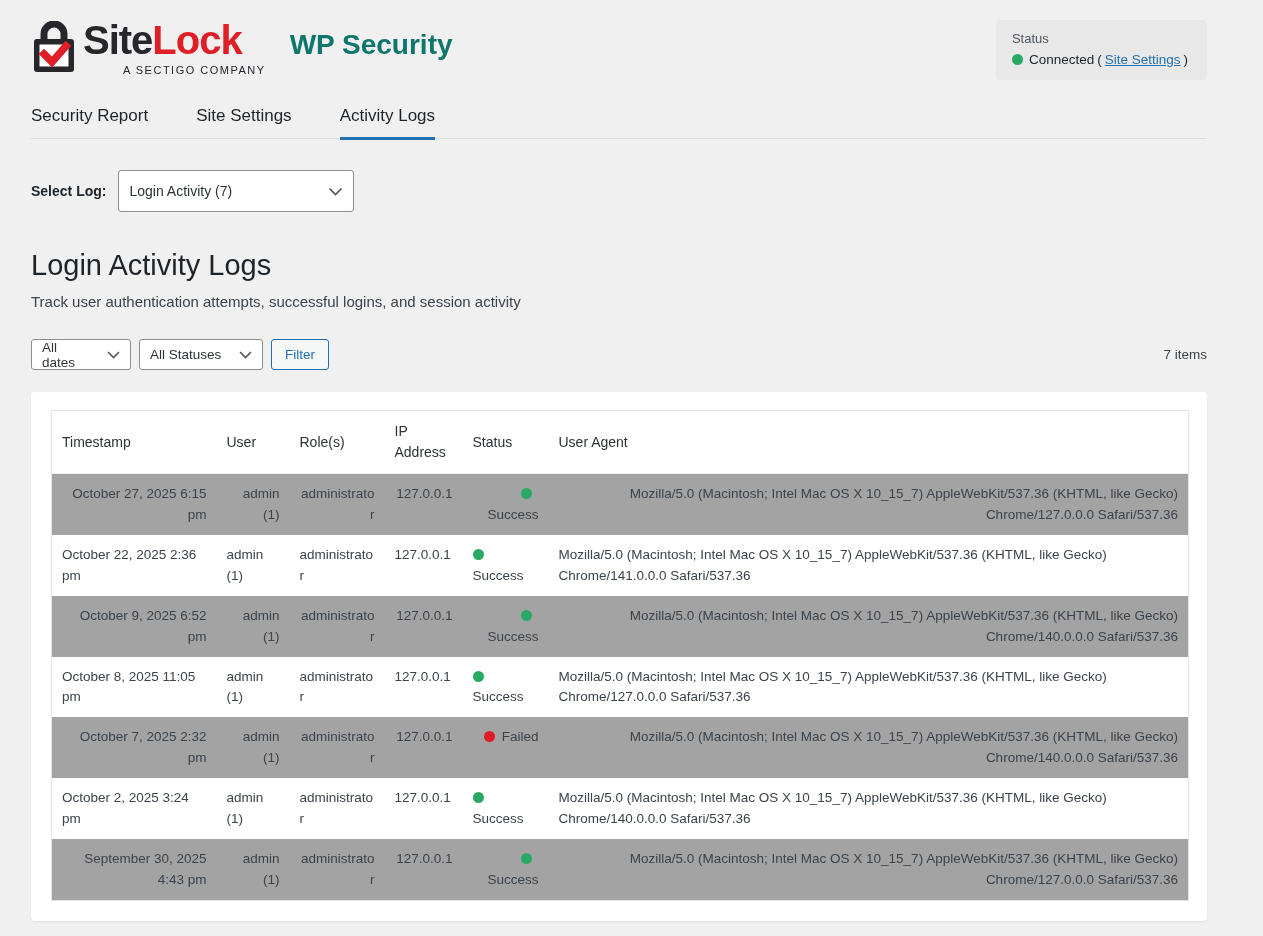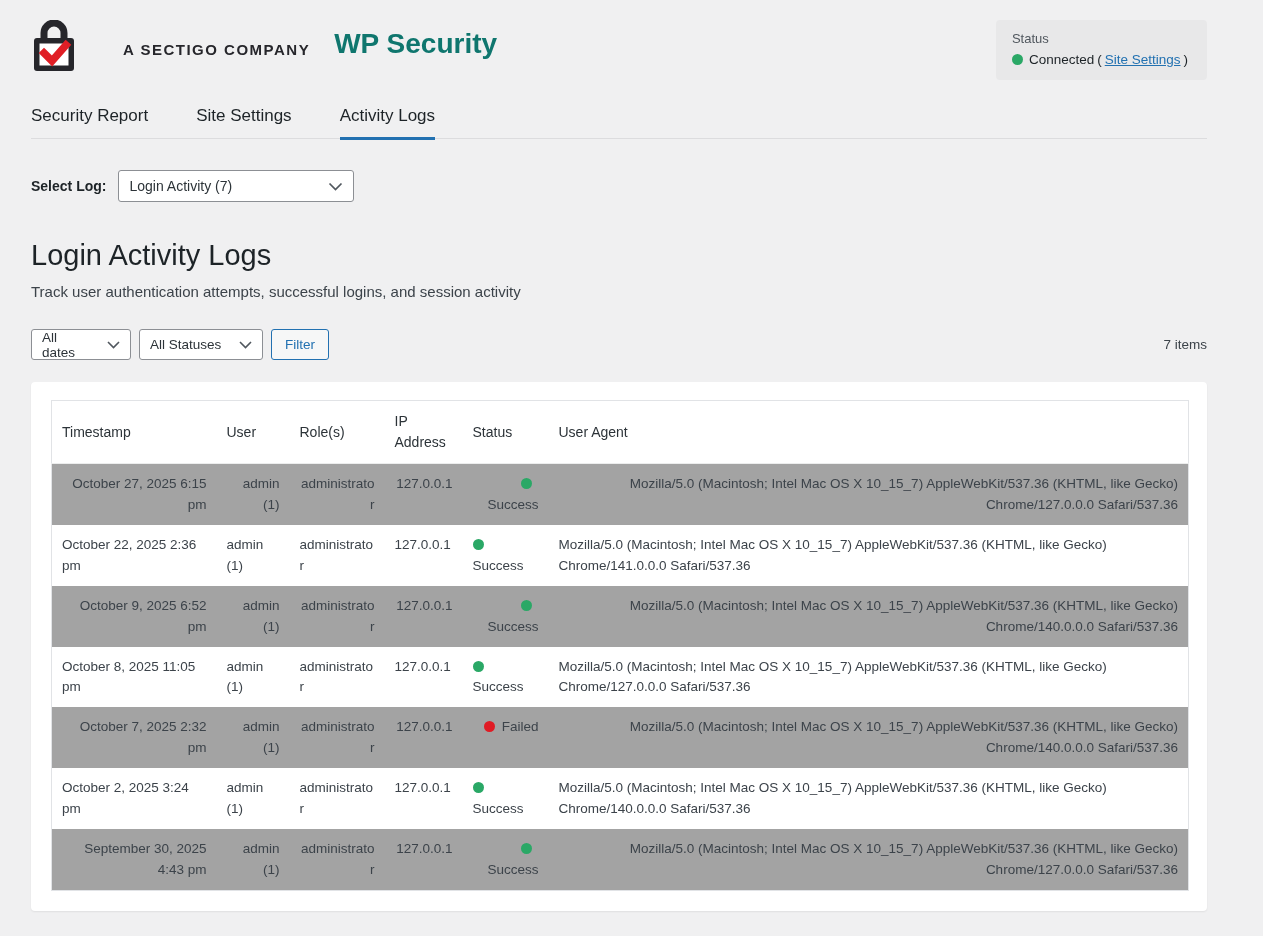--- a/index.html
+++ b/index.html
@@ -13,42 +13,42 @@
   .wrap { width: 1176px; margin-left: 31px; }
 
   
   .header { display: flex; justify-content: space-between; align-items: flex-start; padding-top: 20px; }
   .brand { display: flex; align-items: center; }
   .lock-icon { width: 46px; height: 54px; margin-right: 6px; flex: none; }
   .logo-text { display: flex; flex-direction: column; }
   .wordmark { font-size: 40px; font-weight: bold; line-height: 1; letter-spacing: -1px; }
   .wordmark .site { color: #26262b; }
   .wordmark .lock { color: var(--brand_red, #e01e25); }
-  .tagline { align-self: flex-end; font-size: 15px; font-weight: bold; letter-spacing: 1.5px; color: #26262b; margin-top: 4px; margin-left: 40px; }
+  .tagline { align-self: flex-end; font-size: 11px; font-weight: normal; letter-spacing: 1.5px; color: #26262b; margin-top: 4px; margin-left: 40px; }
   .app-title { font-size: 28px; font-weight: 600; color: #0f766e; margin-left: 24px; margin-top: -6px; }
 
   .status-box { background: #e8e8e9; border-radius: 4px; padding: 11px 16px 13px 16px; min-width: 210px; }
   .status-box .status-label { font-size: 13px; color: #50575e; margin-bottom: 6px; }
   .status-line { display: flex; align-items: center; font-size: 13.5px; color: #1d2327; white-space: nowrap; }
   .dot { display: inline-block; width: 11px; height: 11px; border-radius: 50%; flex: none; }
   .dot.success { background: var(--success_green, #2aa866); }
   .dot.failed  { background: var(--failed_red, #e01b24); }
   .status-line .dot { margin-right: 6px; }
   .status-line .paren { margin: 0 3px; color: #1d2327; }
   .status-line a, .link { color: var(--accent_blue, #2271b1); text-decoration: underline; cursor: pointer; }
 
   
   .tabs { display: flex; gap: 48px; margin-top: 26px; border-bottom: 1px solid #dcdcde; }
   .tab { font-size: 17px; color: #1d2327; font-weight: 500; padding-bottom: 11px; border-bottom: 3px solid transparent; margin-bottom: -2px; cursor: pointer; }
   .tab.active { border-bottom-color: var(--accent_blue, #2271b1); }
 
   
   .log-select-row { display: flex; align-items: center; margin-top: 31px; }
   .log-select-label { font-size: 14px; font-weight: bold; color: #1d2327; margin-right: 12px; }
-  .select { display: flex; align-items: center; justify-content: space-between; background: #fff; border: 1px solid #8c8f94; border-radius: 3px; height: 32px; padding: 0 10px; font-size: 14px; color: #2c3338; cursor: pointer; }
+  .select { display: flex; align-items: center; justify-content: space-between; background: #fff; border: 1px solid #8c8f94; border-radius: 3px; height: 42px; padding: 0 10px; font-size: 14px; color: #2c3338; cursor: pointer; }
   .select-log { width: 236px; }
   .chev { flex: none; margin-left: 10px; }
 
   
   .page-title { font-size: 29px; font-weight: 500; color: #1d2327; margin-top: 37px; }
   .page-subtitle { font-size: 15px; color: #3c434a; margin-top: 11px; }
 
   
   .filter-bar { display: flex; align-items: center; margin-top: 29px; }
   .filter-bar .select { height: 31px; font-size: 13.5px; }
@@ -75,20 +75,21 @@
 
   <div class="header">
     <div class="brand">
       <svg class="lock-icon" viewBox="0 0 46 54">
         <path d="M13 22 V13 a10 10 0 0 1 20 0 V22" fill="none" stroke="#26262b" stroke-width="7"></path>
         <rect x="3" y="18" width="40" height="33" rx="3" fill="#26262b"></rect>
         <rect x="8.5" y="23.5" width="29" height="22" fill="#ffffff"></rect>
         <path d="M13 33 l8 8 l14 -16" fill="none" stroke="#e01e25" stroke-width="7.5" stroke-linecap="square"></path>
       </svg>
       <div class="logo-text">
+        <div class="wordmark"><span class="site">Site</span><span class="lock">Lock</span></div>
         <div class="tagline">A SECTIGO COMPANY</div>
       </div>
       <div class="app-title">WP Security</div>
     </div>
 
     <div class="status-box">
       <div class="status-label">Status</div>
       <div class="status-line">
         <span class="dot success"></span>
         <span>Connected</span>

